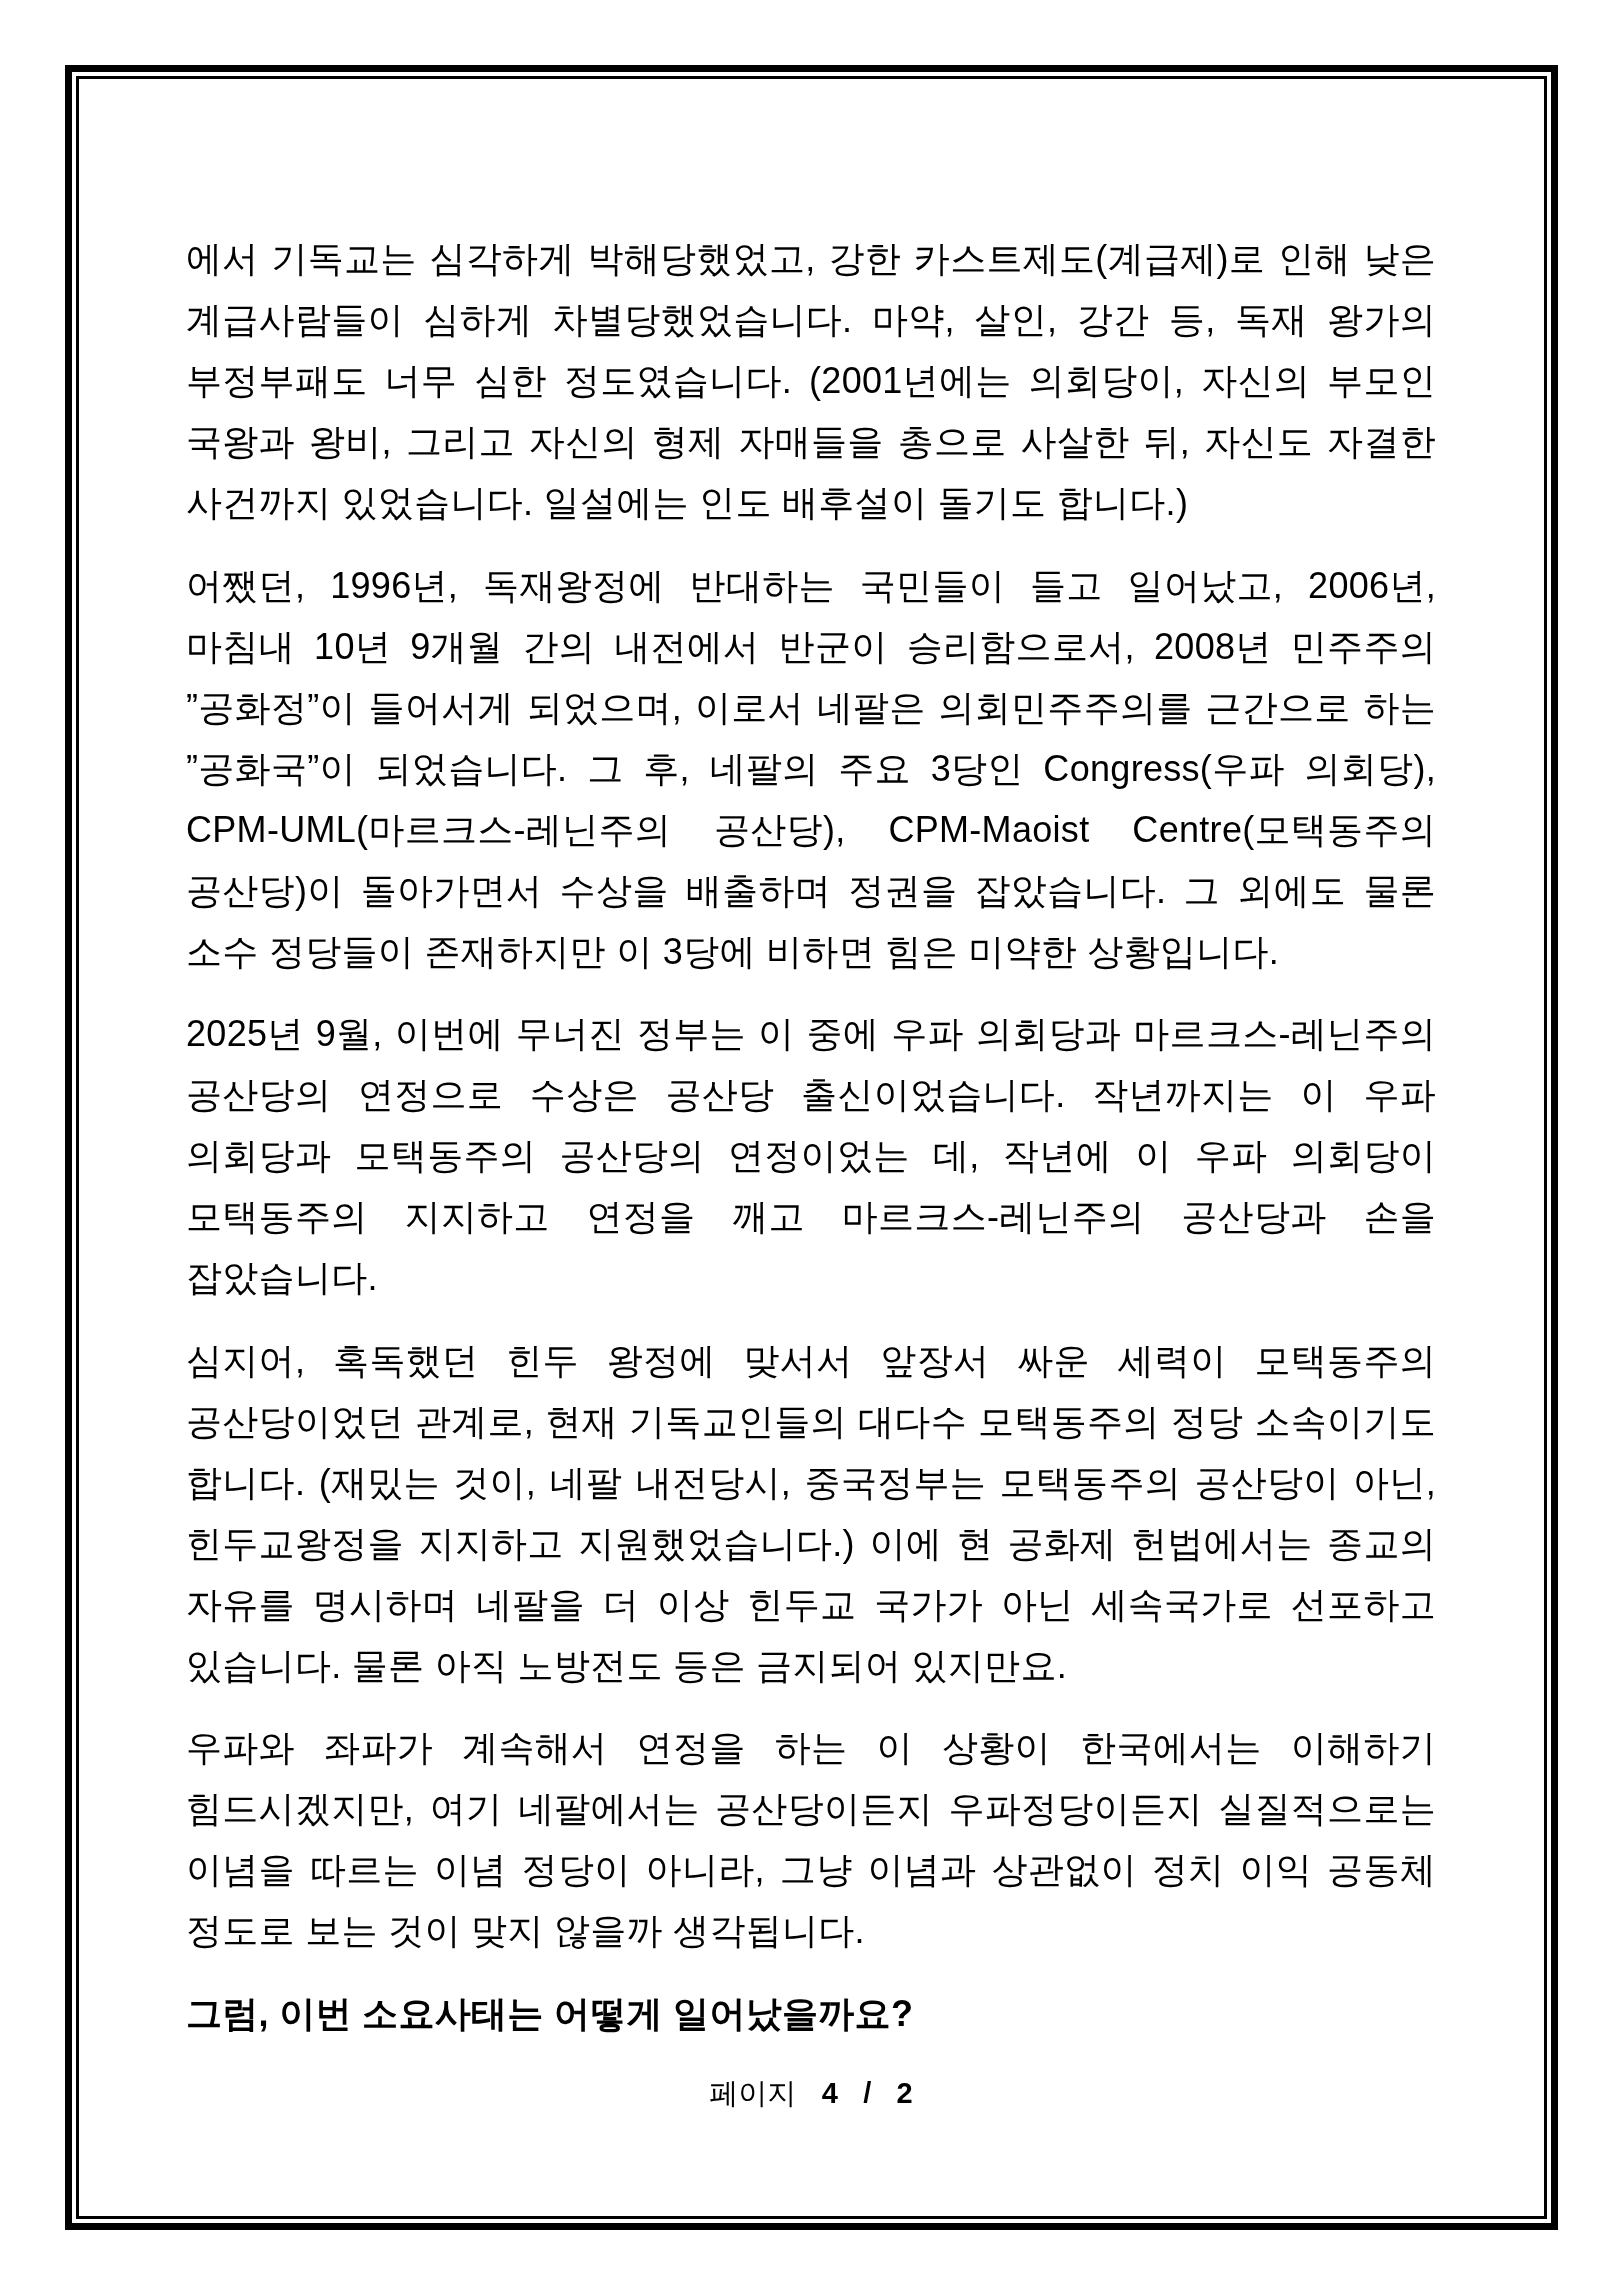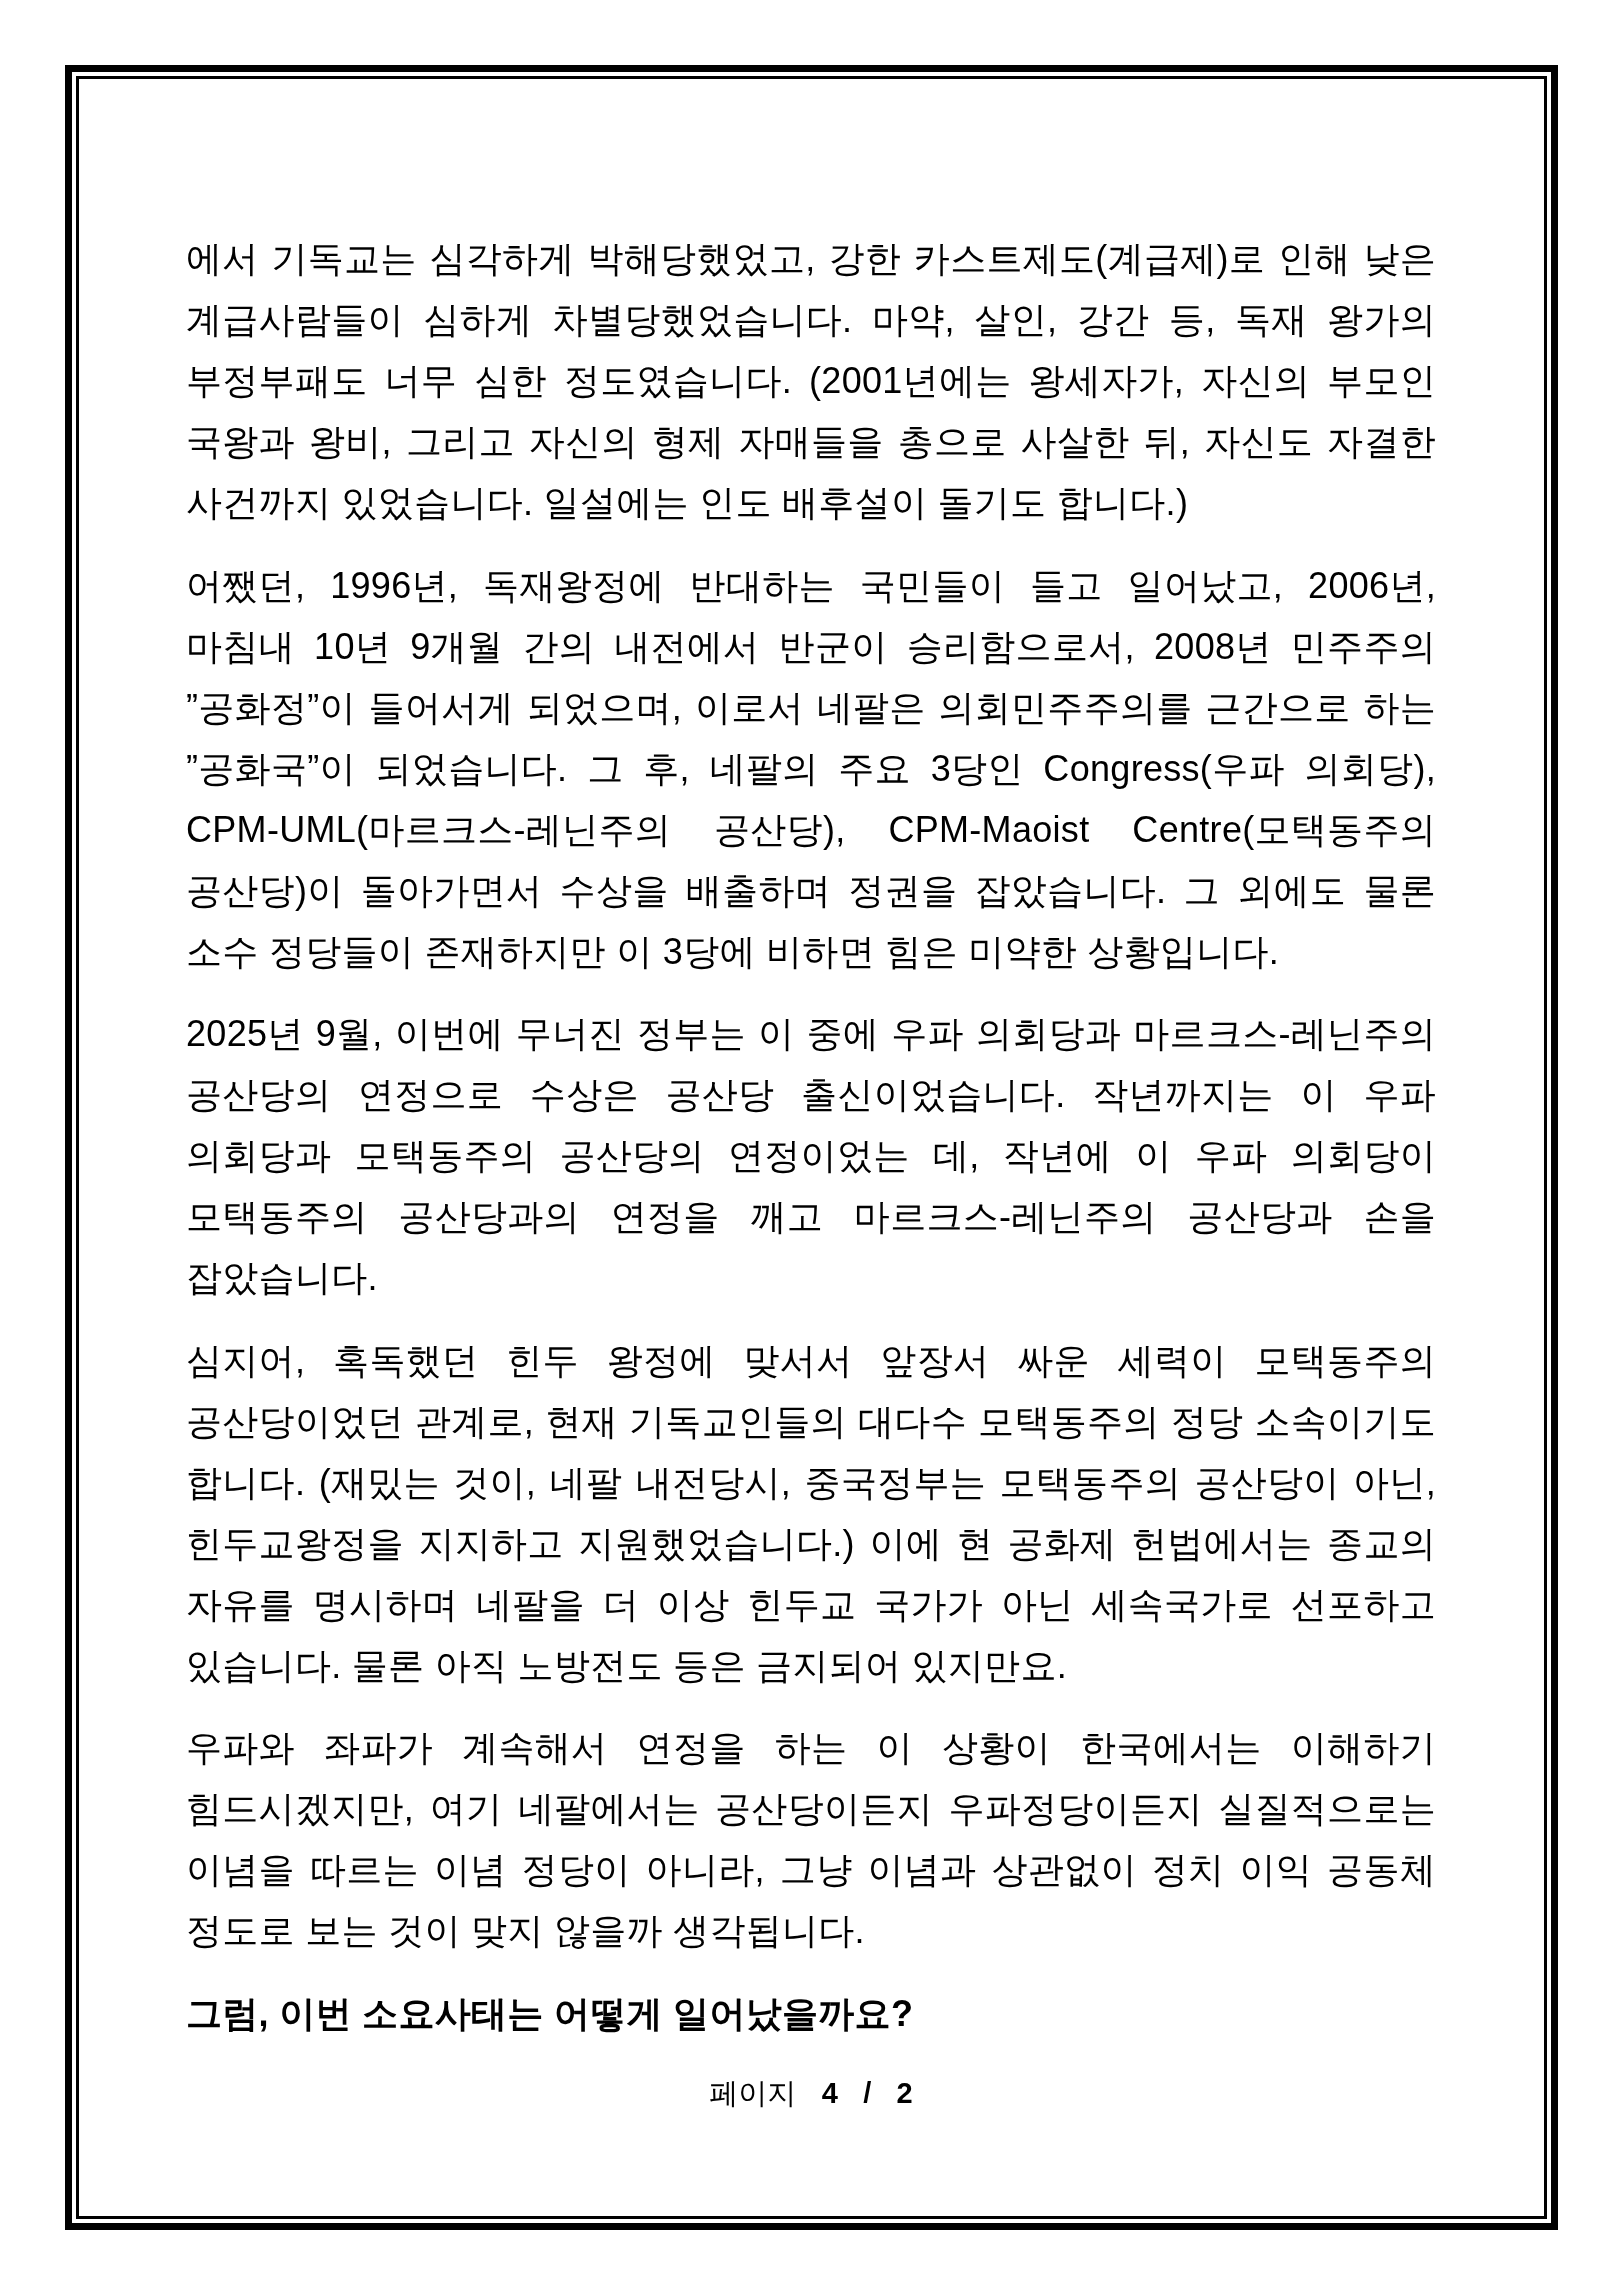--- a/index.html
+++ b/index.html
@@ -74,23 +74,23 @@
   }
 </style>
 </head>
 <body>
 
 <div class="page-frame">
   <div class="page-frame-inner"></div>
 </div>
 
 <div class="content">
-  <p class="para">에서 기독교는 심각하게 박해당했었고, 강한 카스트제도(계급제)로 인해 낮은 계급사람들이 심하게 차별당했었습니다. 마약, 살인, 강간 등, 독재 왕가의 부정부패도 너무 심한 정도였습니다. (2001년에는 왕세자가, 자신의 부모인 국왕과 왕비, 그리고 자신의 형제 자매들을 총으로 사살한 뒤, 자신도 자결한 사건까지 있었습니다. 일설에는 인도 배후설이 돌기도 합니다.)</p>
+  <p class="para">에서 기독교는 심각하게 박해당했었고, 강한 카스트제도(계급제)로 인해 낮은 계급사람들이 심하게 차별당했었습니다. 마약, 살인, 강간 등, 독재 왕가의 부정부패도 너무 심한 정도였습니다. (2001년에는 의회당이, 자신의 부모인 국왕과 왕비, 그리고 자신의 형제 자매들을 총으로 사살한 뒤, 자신도 자결한 사건까지 있었습니다. 일설에는 인도 배후설이 돌기도 합니다.)</p>
   <p class="para">어쨌던, 1996년, 독재왕정에 반대하는 국민들이 들고 일어났고, 2006년, 마침내 10년 9개월 간의 내전에서 반군이 승리함으로서, 2008년 민주주의 ”공화정”이 들어서게 되었으며, 이로서 네팔은 의회민주주의를 근간으로 하는 ”공화국”이 되었습니다. 그 후, 네팔의 주요 3당인 Congress(우파 의회당), CPM-UML(마르크스-레닌주의 공산당), CPM-Maoist Centre(모택동주의 공산당)이 돌아가면서 수상을 배출하며 정권을 잡았습니다. 그 외에도 물론 소수 정당들이 존재하지만 이 3당에 비하면 힘은 미약한 상황입니다.</p>
-  <p class="para">2025년 9월, 이번에 무너진 정부는 이 중에 우파 의회당과 마르크스-레닌주의 공산당의 연정으로 수상은 공산당 출신이었습니다. 작년까지는 이 우파 의회당과 모택동주의 공산당의 연정이었는 데, 작년에 이 우파 의회당이 모택동주의 공산당과의 연정을 깨고 마르크스-레닌주의 공산당과 손을 잡았습니다.</p>
+  <p class="para">2025년 9월, 이번에 무너진 정부는 이 중에 우파 의회당과 마르크스-레닌주의 공산당의 연정으로 수상은 공산당 출신이었습니다. 작년까지는 이 우파 의회당과 모택동주의 공산당의 연정이었는 데, 작년에 이 우파 의회당이 모택동주의 지지하고 연정을 깨고 마르크스-레닌주의 공산당과 손을 잡았습니다.</p>
   <p class="para">심지어, 혹독했던 힌두 왕정에 맞서서 앞장서 싸운 세력이 모택동주의 공산당이었던 관계로, 현재 기독교인들의 대다수 모택동주의 정당 소속이기도 합니다. (재밌는 것이, 네팔 내전당시, 중국정부는 모택동주의 공산당이 아닌, 힌두교왕정을 지지하고 지원했었습니다.) 이에 현 공화제 헌법에서는 종교의 자유를 명시하며 네팔을 더 이상 힌두교 국가가 아닌 세속국가로 선포하고 있습니다. 물론 아직 노방전도 등은 금지되어 있지만요.</p>
   <p class="para">우파와 좌파가 계속해서 연정을 하는 이 상황이 한국에서는 이해하기 힘드시겠지만, 여기 네팔에서는 공산당이든지 우파정당이든지 실질적으로는 이념을 따르는 이념 정당이 아니라, 그냥 이념과 상관없이 정치 이익 공동체 정도로 보는 것이 맞지 않을까 생각됩니다.</p>
   <p class="para">그럼, 이번 소요사태는 어떻게 일어났을까요?</p>
 
   <div class="footer">
     <span class="footer-label">페이지</span>
     <span class="sep-space"></span>
     <span class="footer-strong">4</span>
     <span class="sep-space"></span>
     <span class="footer-strong">/</span>

